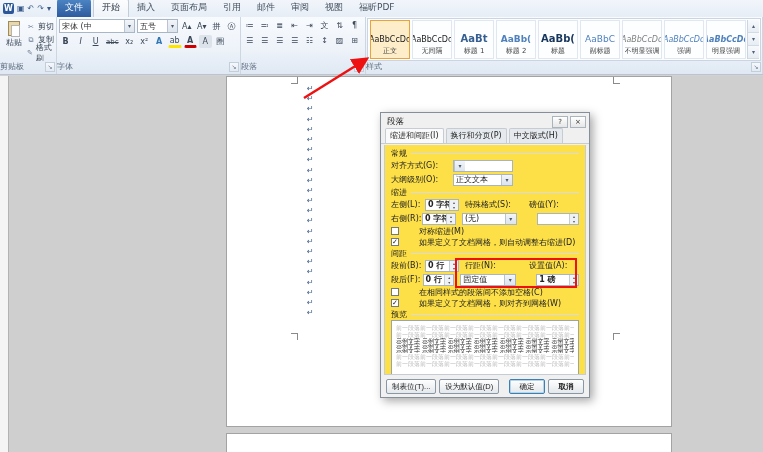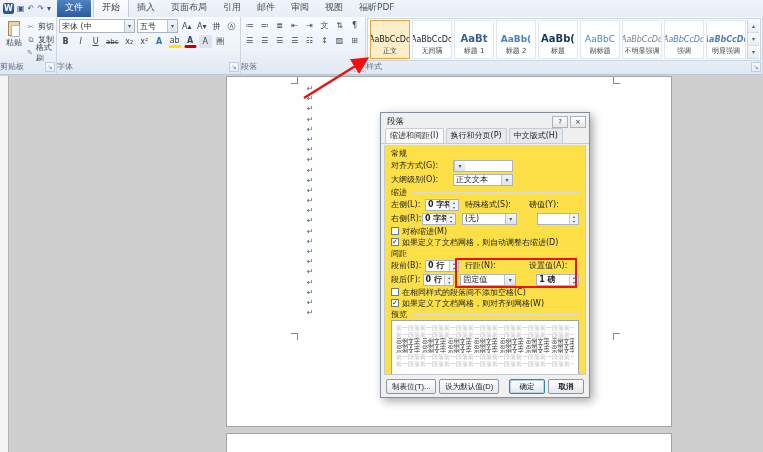--- a/index.html
+++ b/index.html
@@ -110,21 +110,21 @@
   .spin .val { flex:1; padding-left:2px; line-height:10px; white-space:nowrap; overflow:hidden;font-weight:bold; }
   .spin .ud { width:9px; display:flex; flex-direction:column; border-left:1px solid #c5cdd5; }
   .spin .ud span { flex:1; font-size:4px; line-height:5px; text-align:center; background:#eef1f5; color:#555; cursor:pointer; }
   .c2 { width:60px; margin-left:6px; white-space:nowrap; }
   .c3 { width:50px; margin-left:4px; white-space:nowrap; }
   .c3s { width:46px; margin-left:20px; }
   .dcombo { display:flex; height:12px; border:1px solid #a8b4c0; background:#fff; cursor:pointer; }
   .dcombo .val { flex:1; padding-left:2px; line-height:10px; white-space:nowrap; overflow:hidden; }
   .dcombo .arr { width:11px; text-align:center; background:linear-gradient(#f2f5f9,#dde4ec);
     border-left:1px solid #b8c4d2; font-size:6px; line-height:10px; color:#4a5a6e; }
-  .cbrow { display:flex; align-items:center; gap:3px; height:10px; margin:1px 0; white-space:nowrap; }
+  .cbrow { display:flex; align-items:center; gap:20px; height:10px; margin:1px 0; white-space:nowrap; }
   .cb { width:8px; height:8px; border:1px solid #6f7a86; background:#fff; font-size:7px; line-height:7px;
     text-align:center; color:#222; flex:none; cursor:pointer; }
   .preview-box { border:1px solid #9aa4ae; background:#fff; height:56px; margin-top:1px; padding:3px 4px; overflow:hidden; }
   .pline { font-size:6px; line-height:7px; white-space:nowrap; overflow:hidden; }
   .pline.light { color:#b9b9b9; }
   .pline.dark { color:#2a2a2a; line-height:5px; }
   .dlg-buttons { position:absolute; bottom:3px; left:5px; right:5px; display:flex; gap:3px; align-items:center; }
   .dbtn { height:15px; border:1px solid #8a97a5; background:linear-gradient(#fefefe,#e4e8ec); font-size:7.5px;
     padding:0 5px; line-height:13px; white-space:nowrap; cursor:pointer; border-radius:2px; color:#222; }
   .dbtn.ok { margin-left:auto; border:1px solid #3c7fb1; box-shadow:0 0 0 1px #b5d5ea inset; min-width:36px; text-align:center; }

